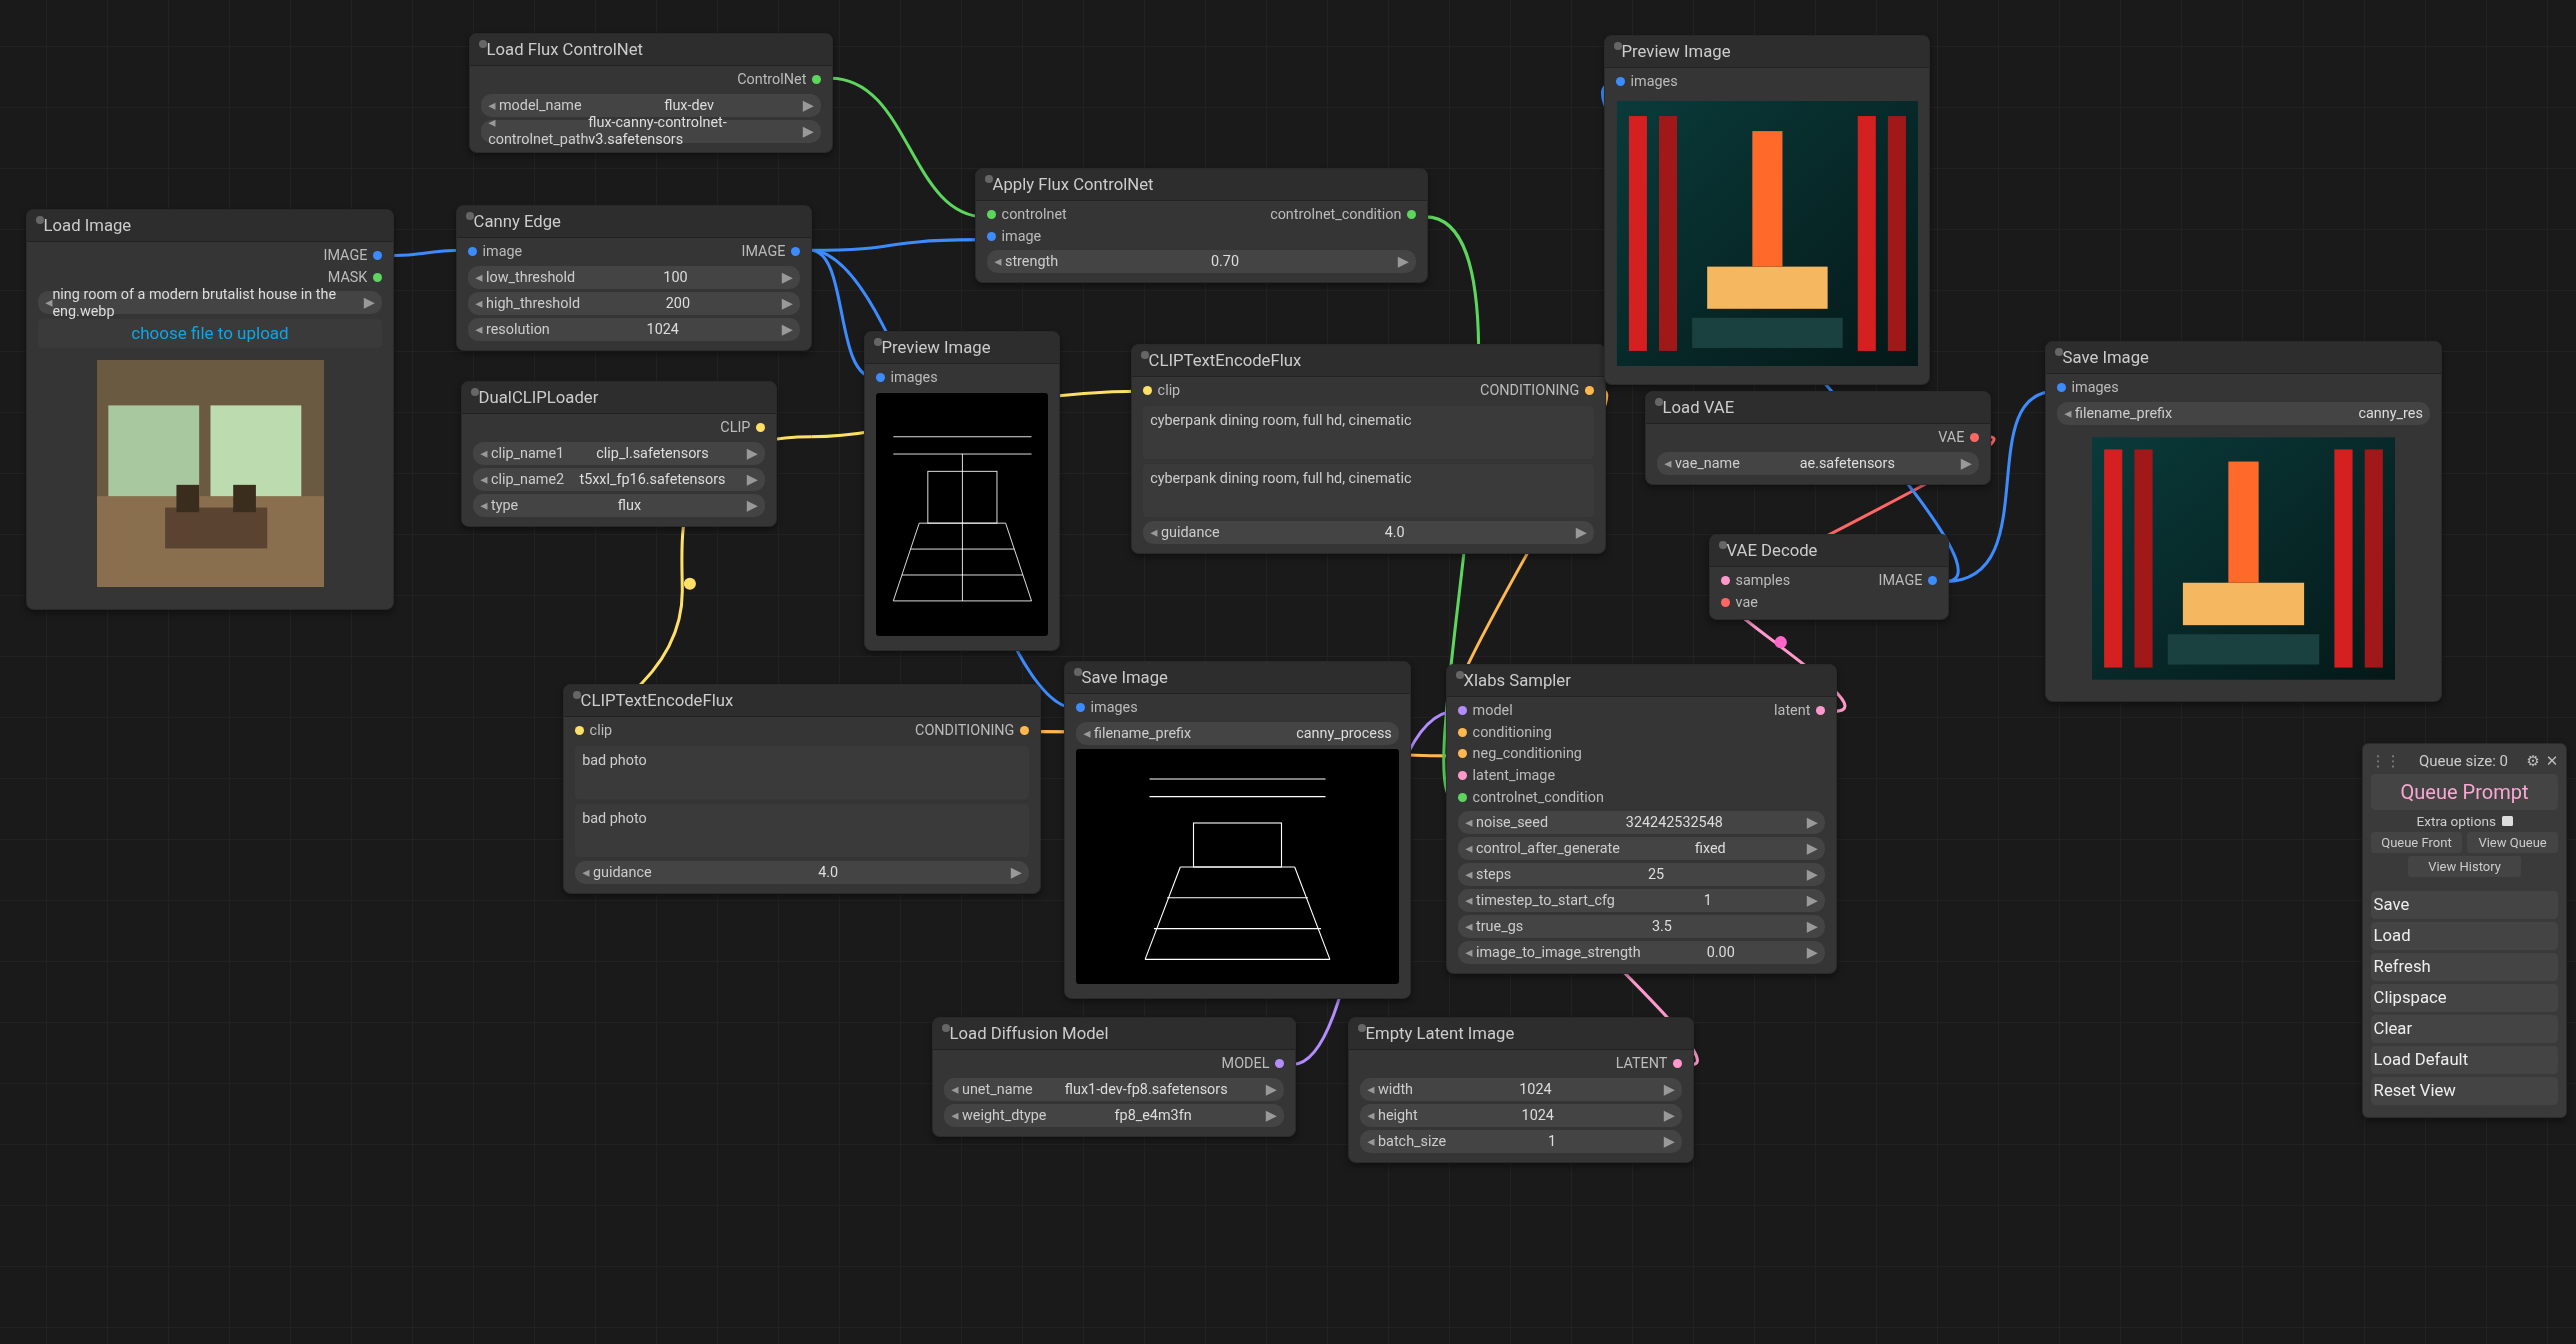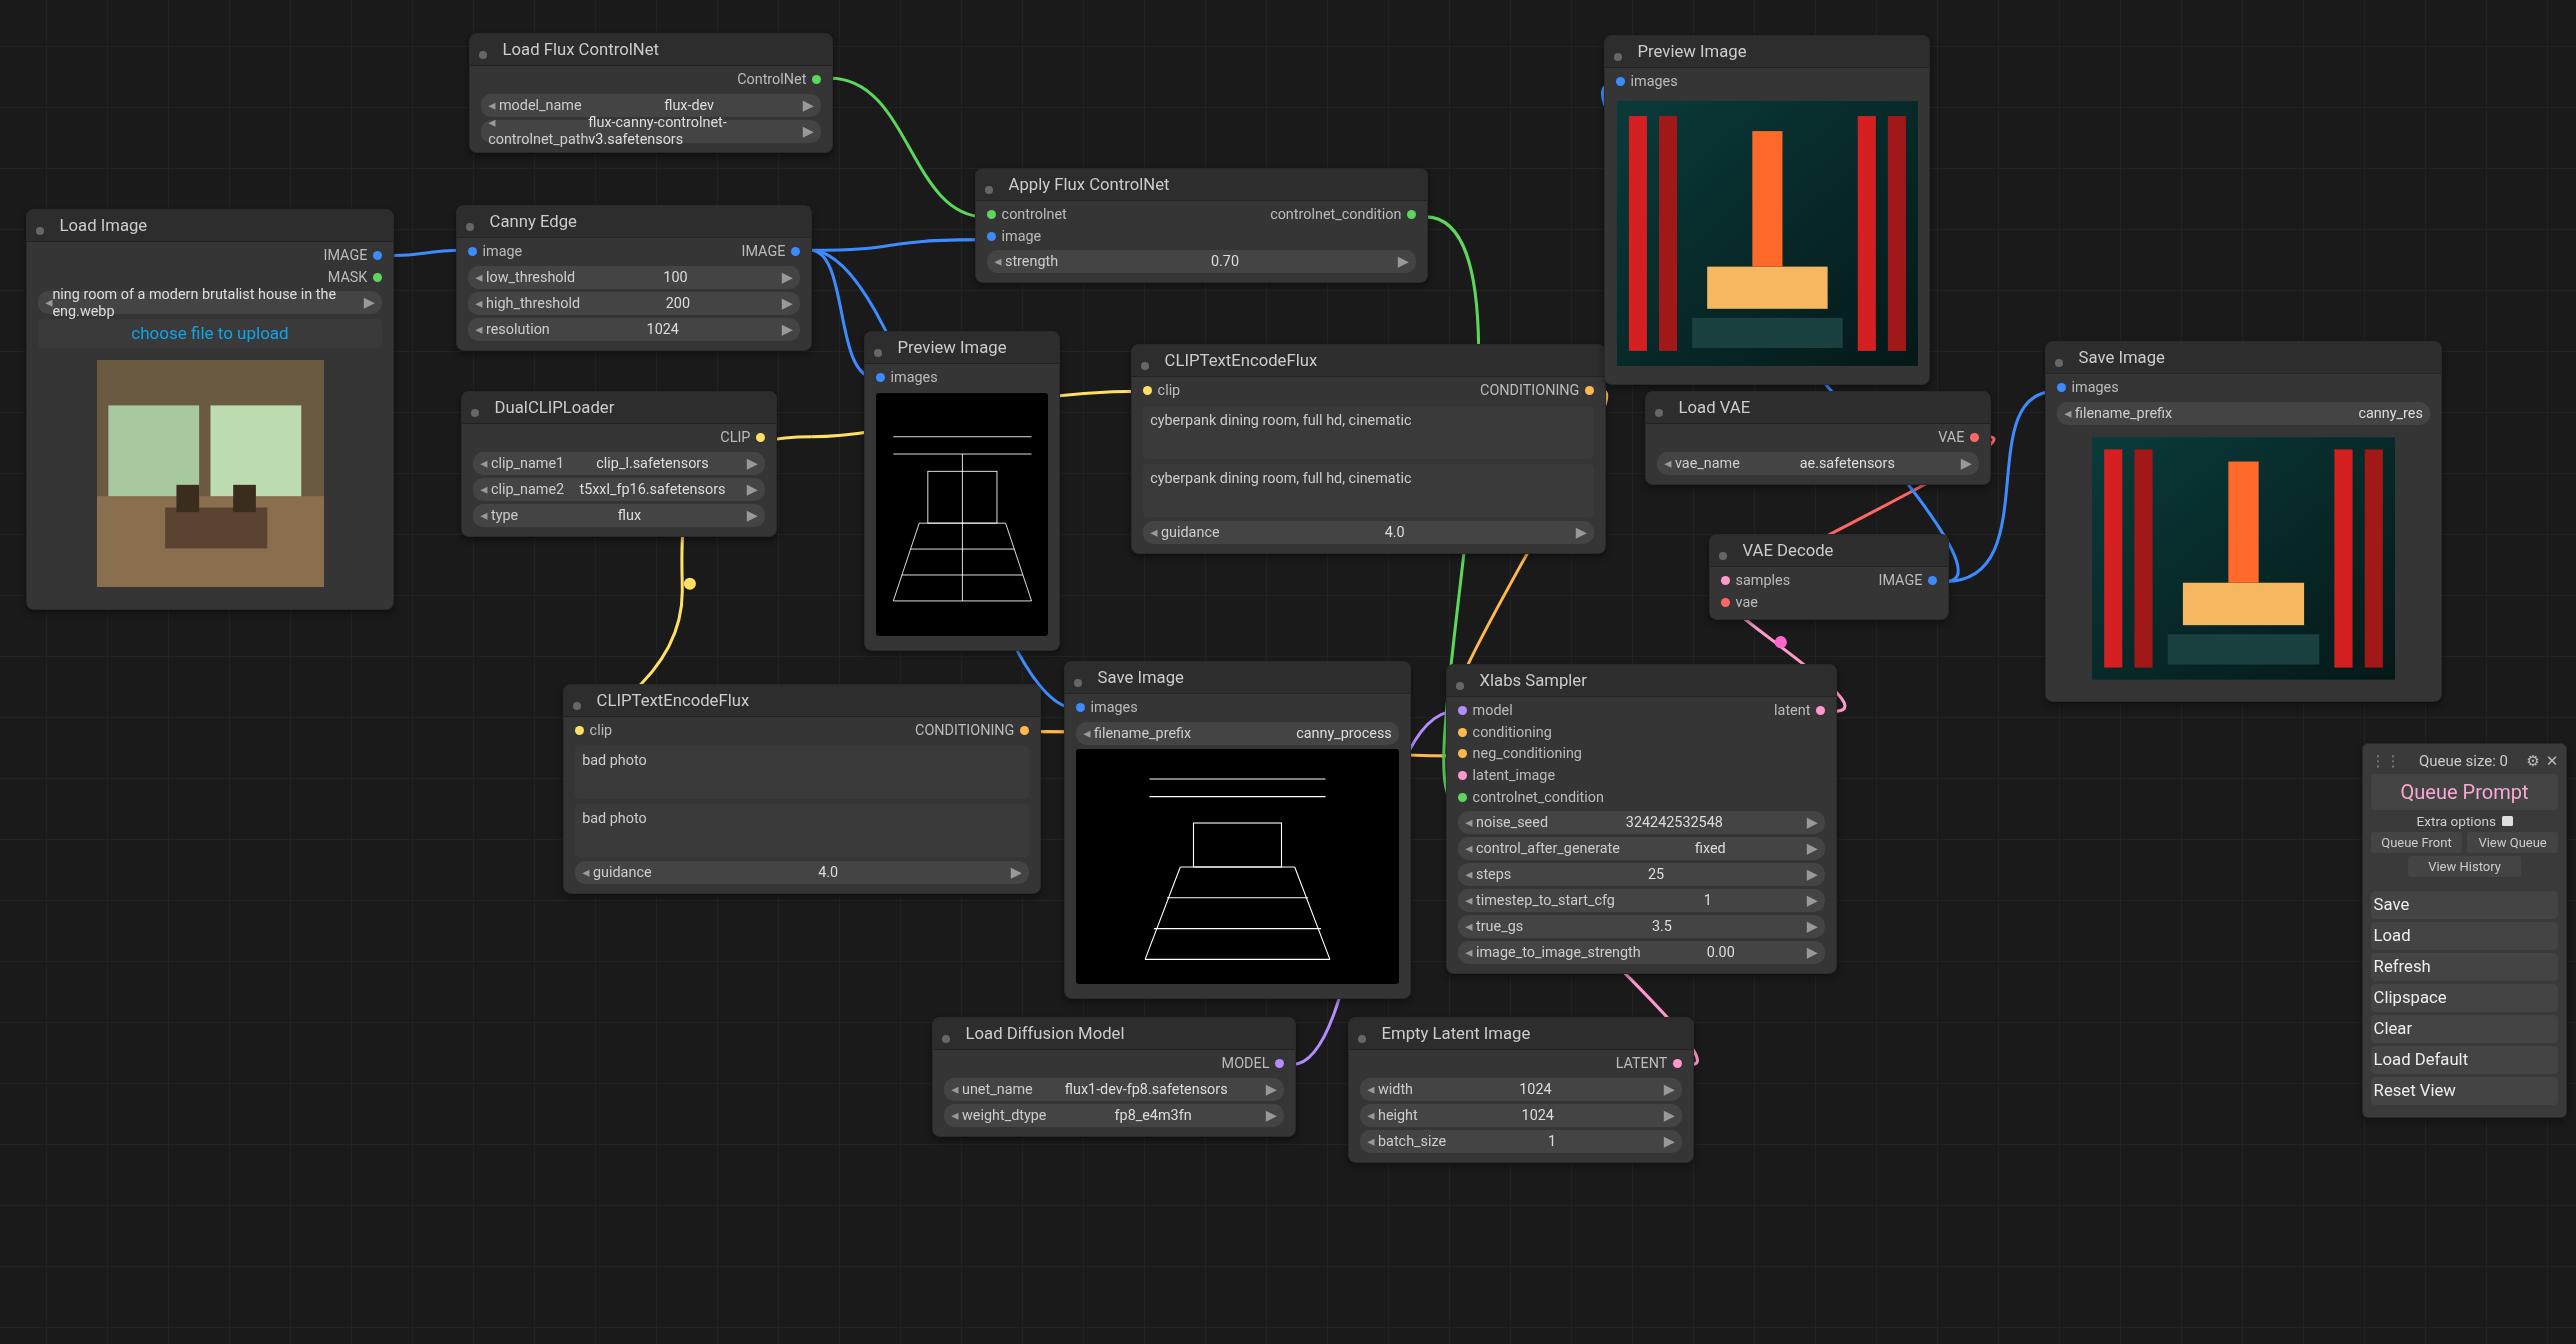--- a/index.html
+++ b/index.html
@@ -28,22 +28,22 @@
     position: absolute;
     background: #353535;
     border: 0.8px solid #2a2a2a;
     border-radius: 7.6px;
     box-shadow: 0 3px 6px rgba(0,0,0,.4);
     overflow: hidden;
     font-size: 15px;
   }
   .node-header {
     display: flex;
-    align-items: flex-end;
-    gap: 16px;
+    align-items: flex-start;
+    gap: 0;
     padding: 6px 10.6px 6px 9px;
     background: #2d2d2d;
     border-bottom: 0.8px solid #222;
     color: #ccc;
     font-size: 16.7px;
   }
   .node-header .dot { width:7.6px; height:7.6px; border-radius:50%; background:#666; }
   .node-body { padding: 3px 0 6px; }
   .iorow {
     display:flex; align-items:center; justify-content:space-between;
@@ -261,21 +261,21 @@
           <span class="arrow">▶</span>
         </div>
     <div class="widget">
           <span class="lbl">resolution</span>
           <span class="val">1024</span>
           <span class="arrow">▶</span>
         </div>
   </div>
 </div>
 
-<div class="node" style="left:461px; top:391px; width:316px;">
+<div class="node" style="left:461px; top:381px; width:316px;">
   <div class="node-header">
         <span class="dot"></span>
         <span>DualCLIPLoader</span>
       </div>
   <div class="node-body">
     <div class="iorow">
           <span></span>
           <span class="side">
             <span>CLIP</span>
             <span class="port c-yellow"></span>

